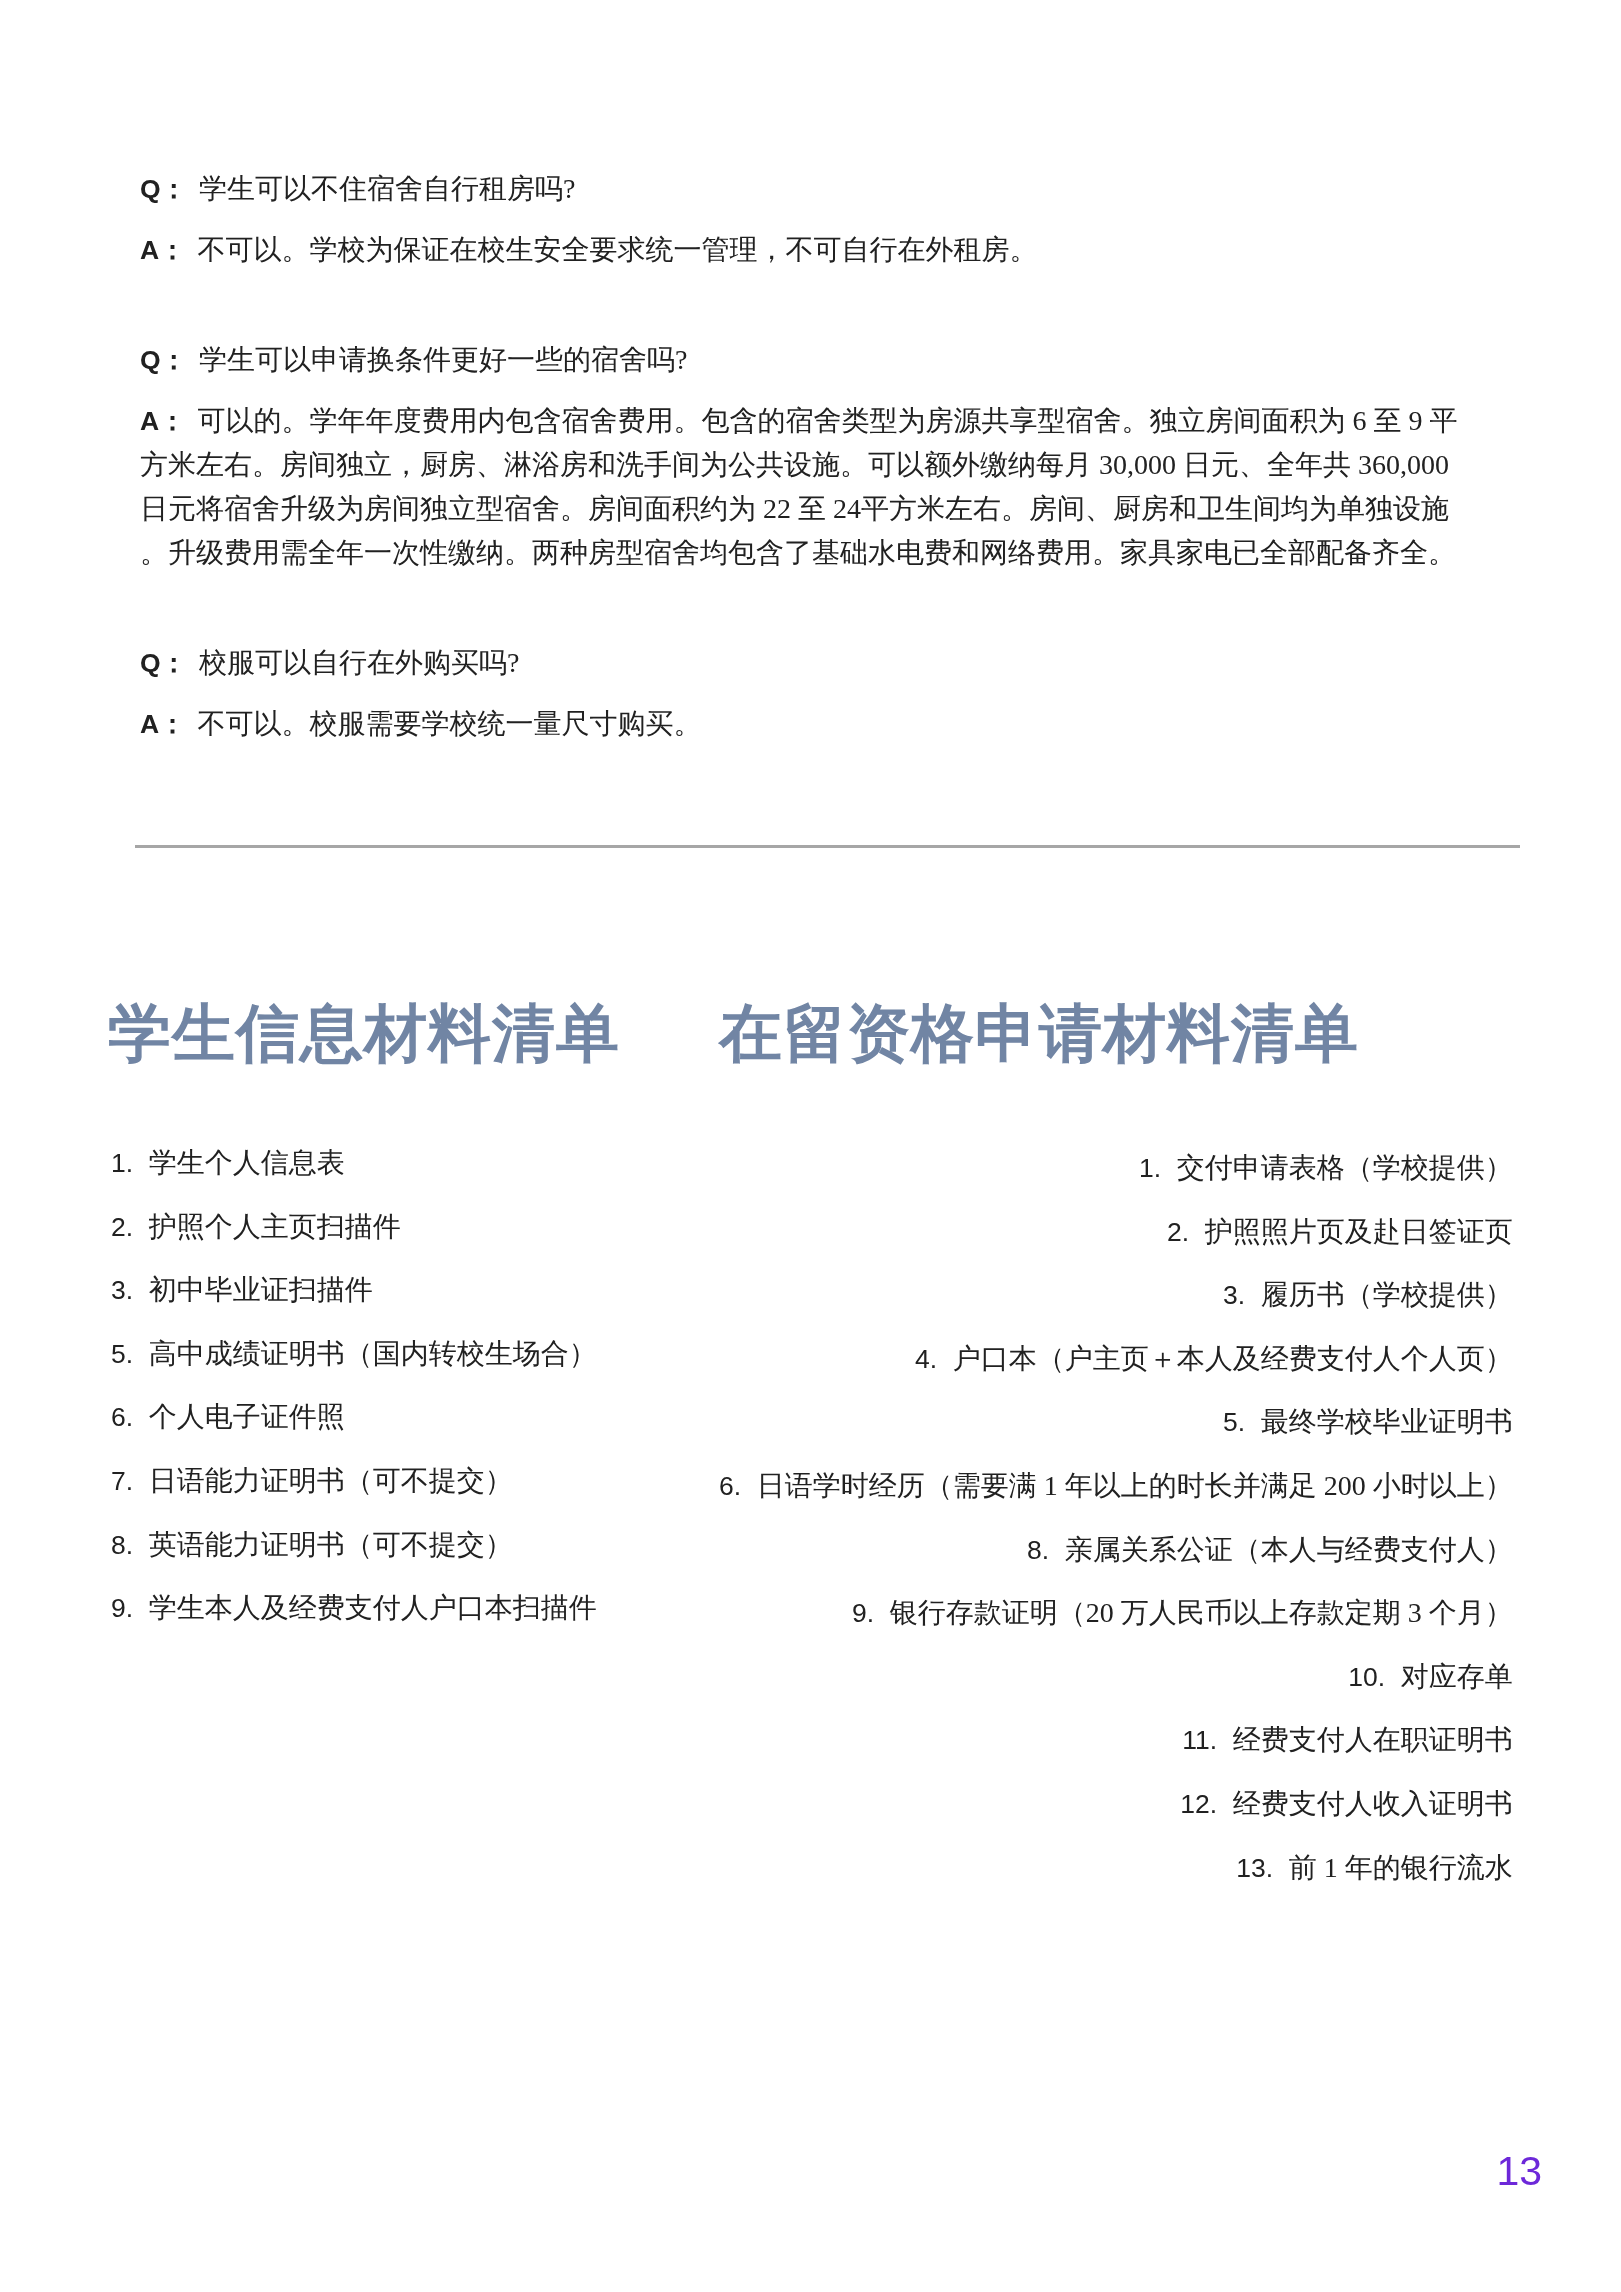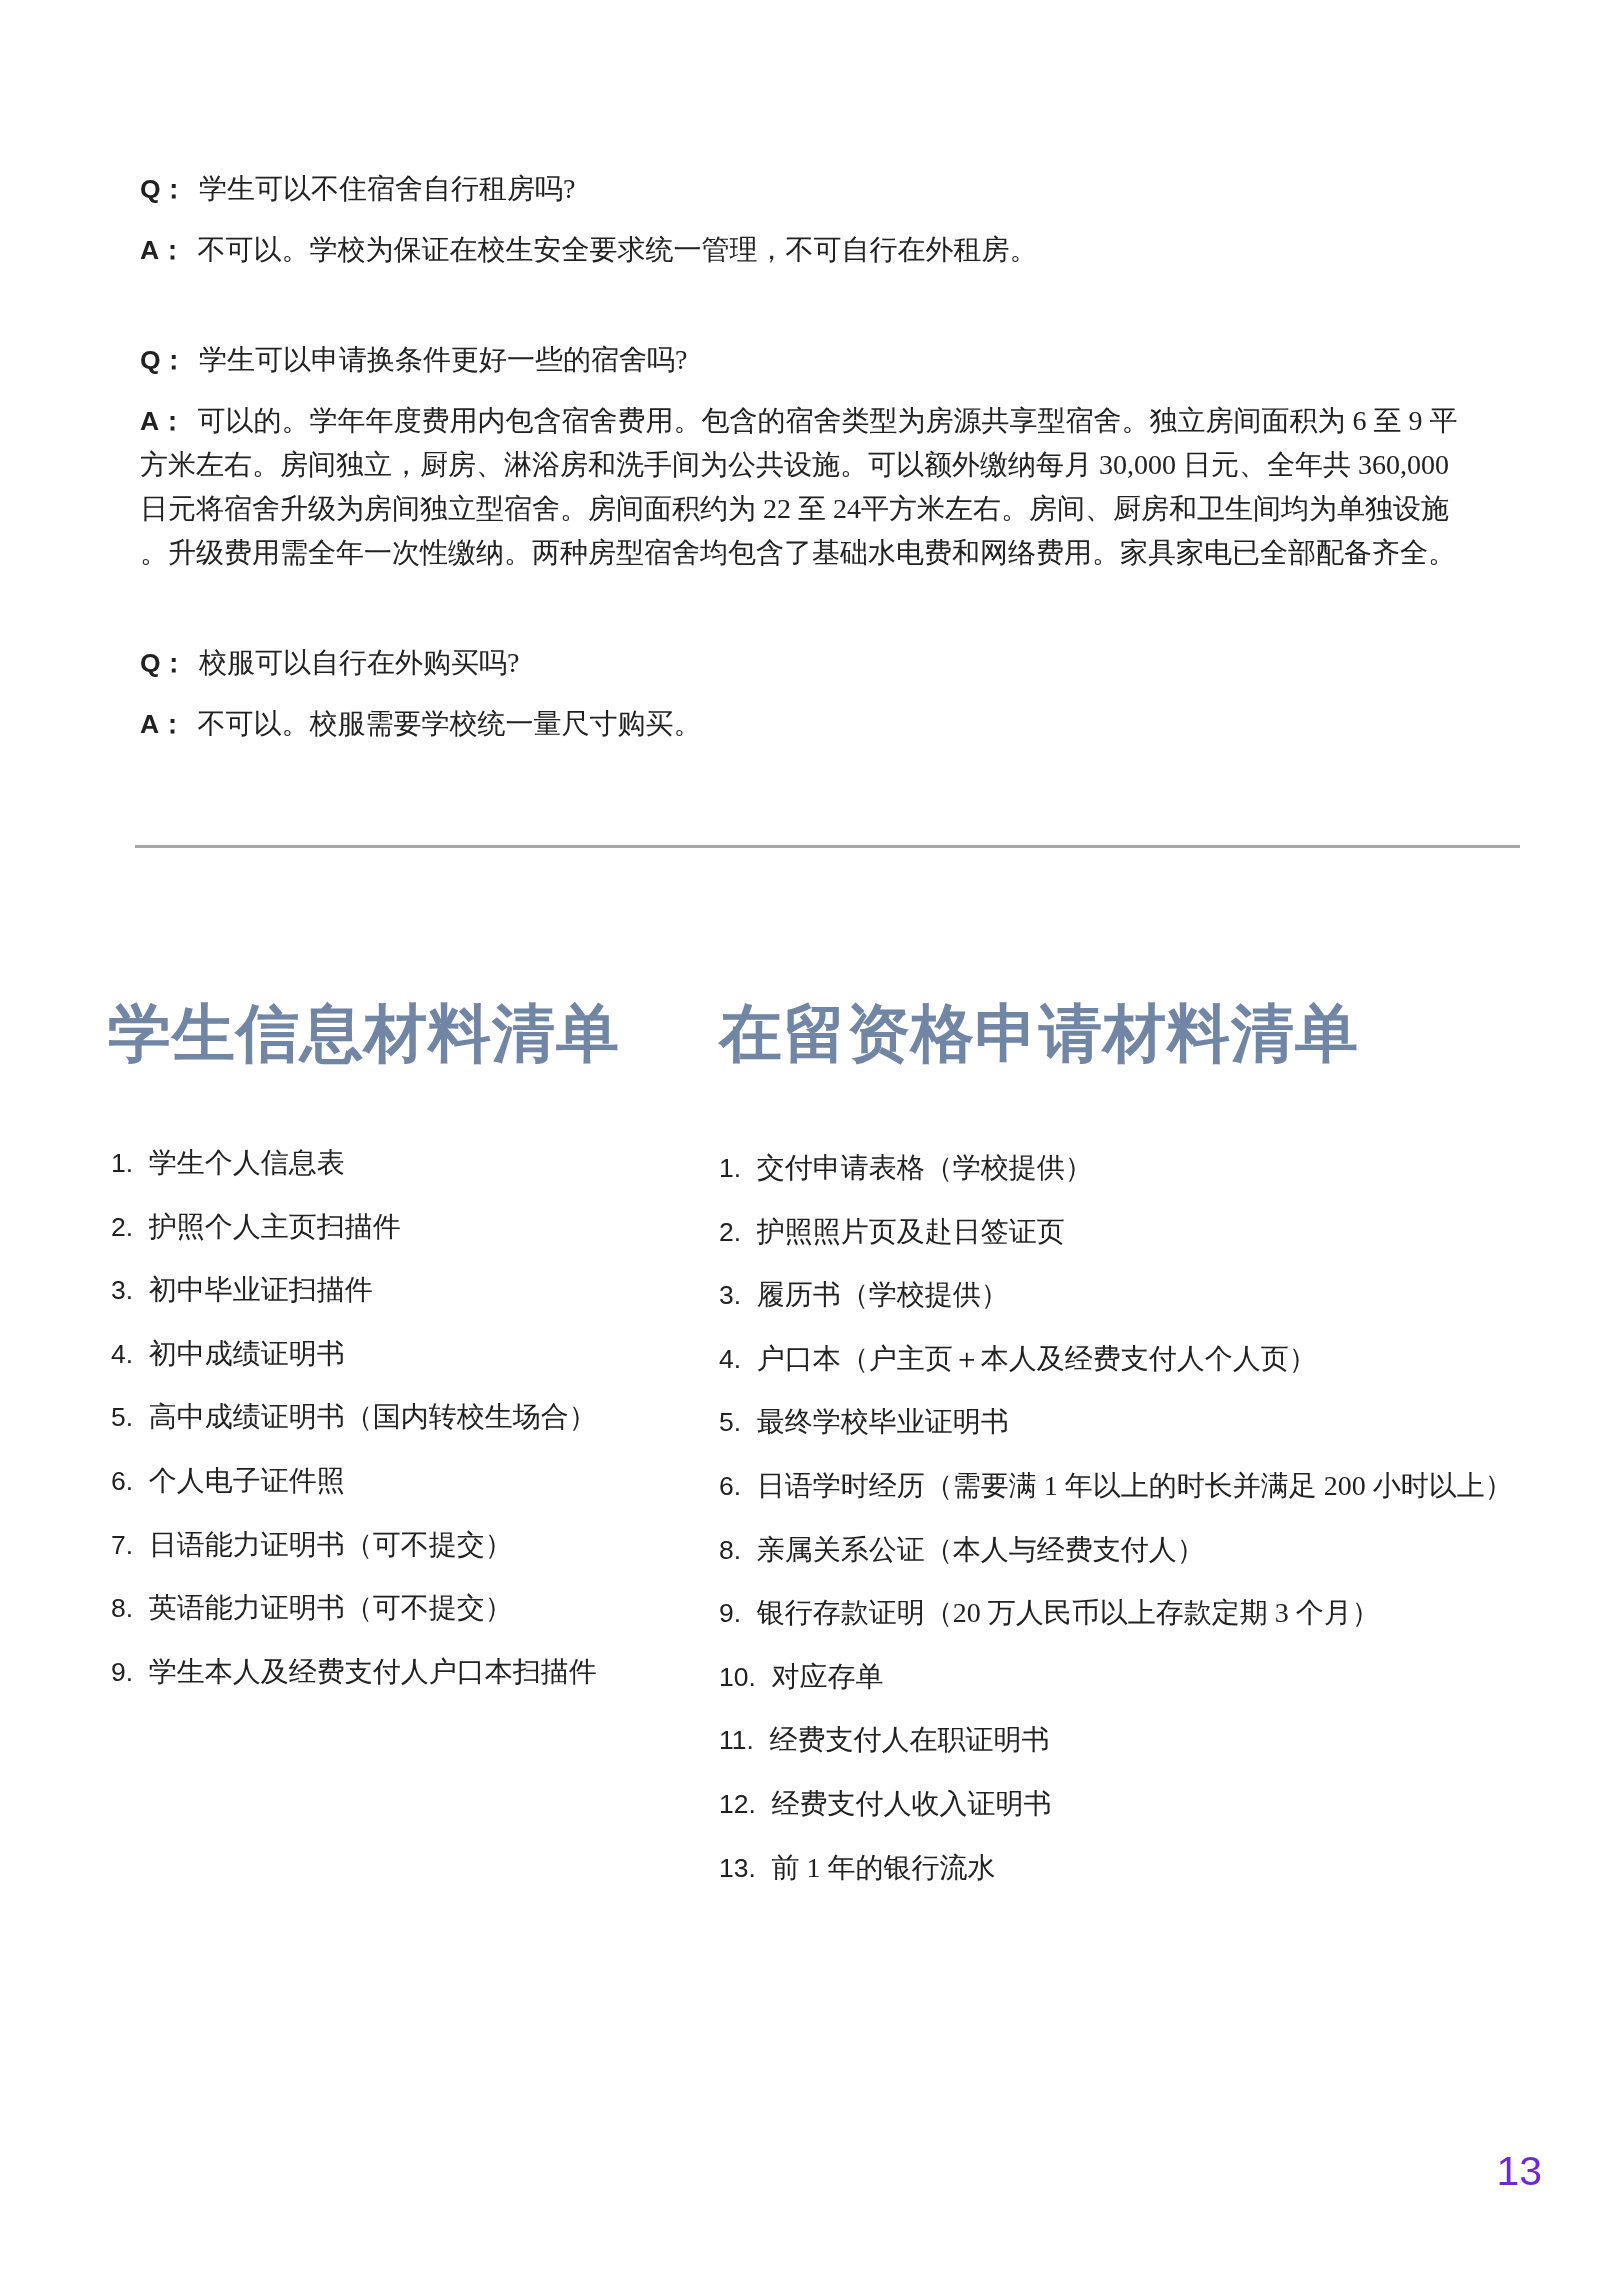--- a/index.html
+++ b/index.html
@@ -70,21 +70,21 @@
 
   
   .material-list {
     position: absolute;
     font-size: 28px;
     list-style: none;
     margin: 0;
     padding: 0;
   }
   .material-list.left  { left: 111px; top: 1141px; }
-  .material-list.right { left: 719px; top: 1146px; }
+  .material-list.right { left: 719px; top: 1146px; text-align: right; }
   .list-item {
     line-height: 44px;
     margin-bottom: 19.6px;
     white-space: nowrap;
   }
   .item-num {
     font-family: "Liberation Sans", sans-serif;
     font-size: 26.5px;
     margin-right: 15.7px;
   }
@@ -151,23 +151,20 @@
       </li>
 
       <li class="list-item">
         <span class="item-num">2.</span><span>护照个人主页扫描件</span>
       </li>
 
       <li class="list-item">
         <span class="item-num">3.</span><span>初中毕业证扫描件</span>
       </li>
 
-      <li class="list-item">
-        <span class="item-num">4.</span><span>初中成绩证明书</span>
-      </li>
 
       <li class="list-item">
         <span class="item-num">5.</span><span>高中成绩证明书（国内转校生场合）</span>
       </li>
 
       <li class="list-item">
         <span class="item-num">6.</span><span>个人电子证件照</span>
       </li>
 
       <li class="list-item">

